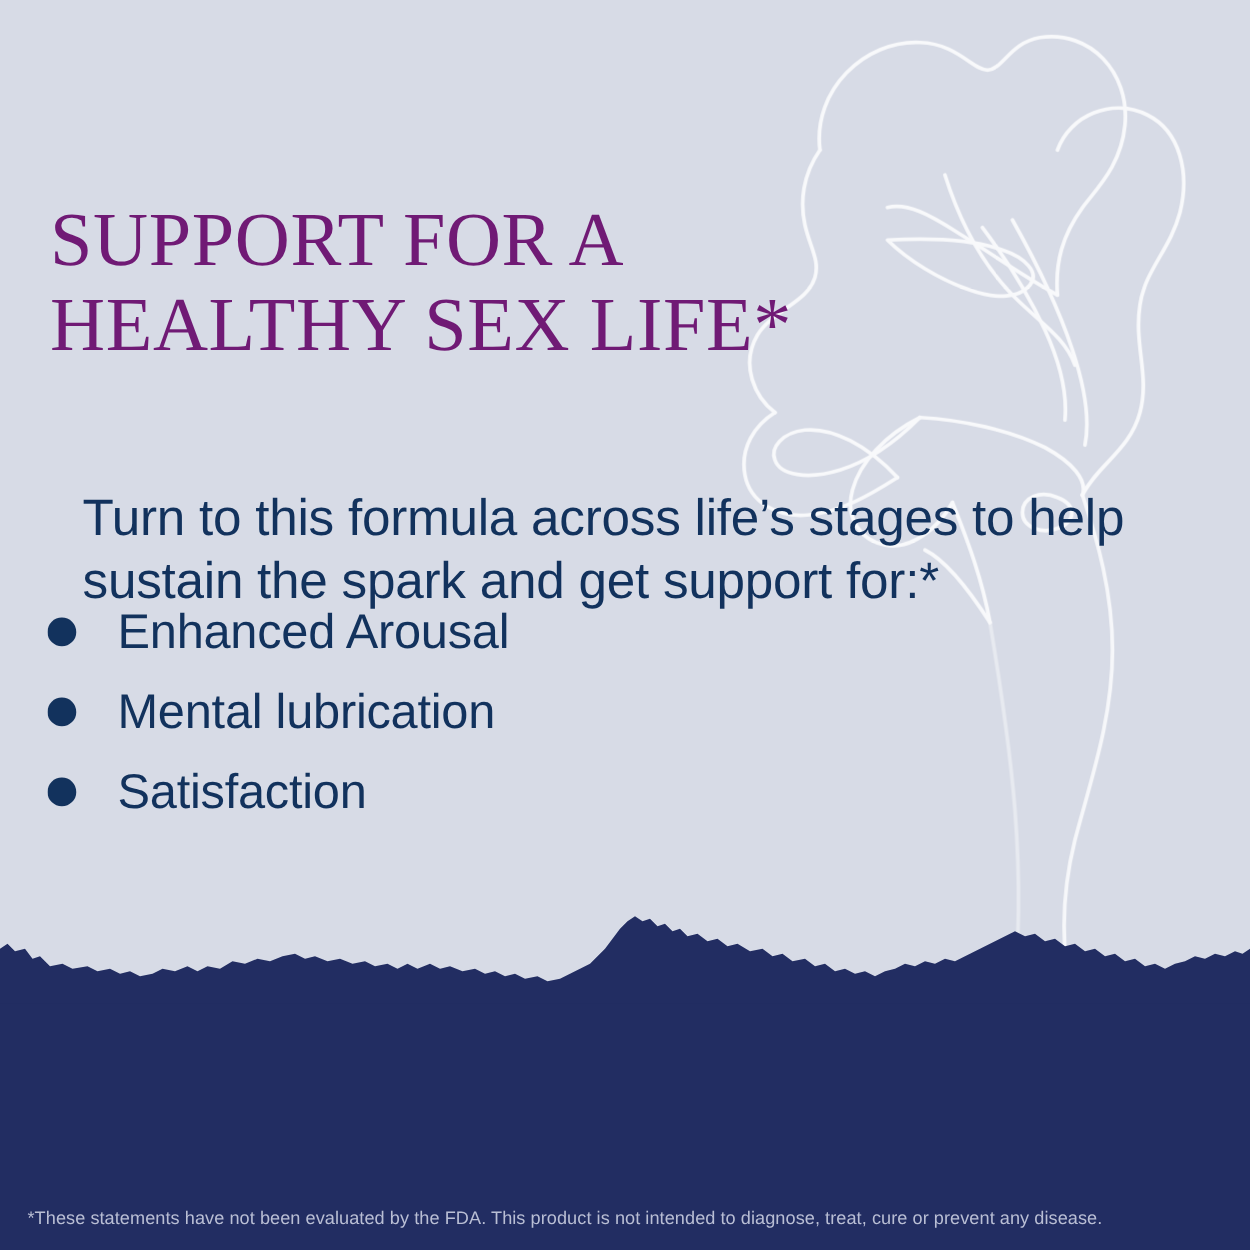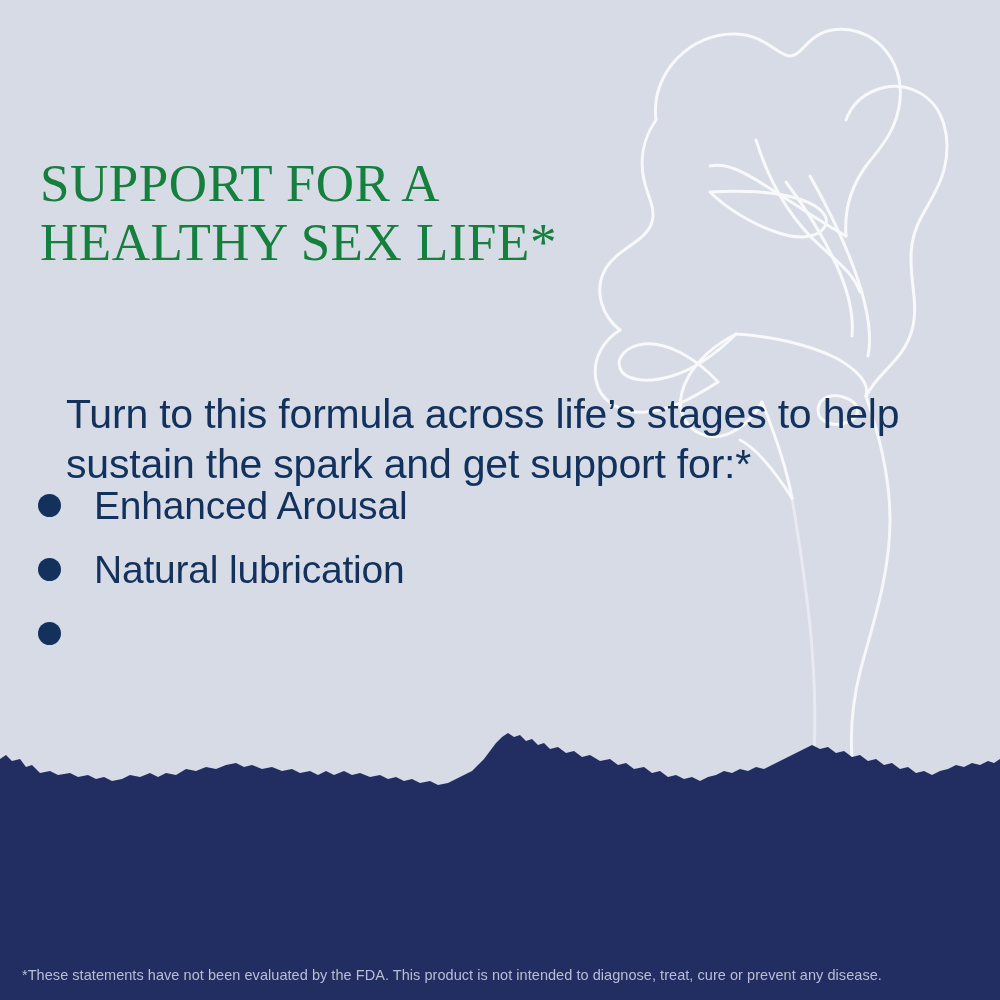--- a/index.html
+++ b/index.html
@@ -32,22 +32,22 @@
   .floral-art svg { display: block; width: 100%; height: 100%; }
 
   
   .headline {
     position: absolute;
     top: 118px;
     left: 40px;
     width: 660px;
     z-index: 3;
     font-family: "Liberation Serif", "DejaVu Serif", serif;
-    color: #15803d;
-    font-size: 53px;
+    color: #701a75;
+    font-size: 61px;
     line-height: 1.12;
     letter-spacing: 0.5px;
     font-weight: 400;
     white-space: pre-line;
   }
 
   
   .lead {
     position: absolute;
     top: 348px;
@@ -189,24 +189,25 @@
 
   <p class="lead">Turn to this formula across life’s stages to help sustain the spark and get support for:*</p>
 
   <ul class="bullets">
     <li class="bullet-row">
       <span class="bullet-dot"></span>
       <span class="bullet-label">Enhanced Arousal</span>
     </li>
     <li class="bullet-row">
       <span class="bullet-dot"></span>
-      <span class="bullet-label">Natural lubrication</span>
+      <span class="bullet-label">Mental lubrication</span>
     </li>
     <li class="bullet-row">
       <span class="bullet-dot"></span>
+      <span class="bullet-label">Satisfaction</span>
     </li>
   </ul>
 
   <div class="footer">
     <svg class="footer-edge" viewBox="0 0 1000 80" preserveAspectRatio="none" xmlns="http://www.w3.org/2000/svg">
       <path fill="#222d62" d="M0 34 L6 30 L12 36 L20 34 L26 42 L32 40 L40 48 L50 46 L58 50
         L70 48 L78 52 L88 50 L96 54 L104 52 L112 56 L122 54 L130 50 L140 52 L150 48
         L158 52 L166 48 L176 50 L186 44 L196 46 L206 42 L216 44 L226 40 L236 38
         L244 42 L252 40 L262 44 L272 42 L282 46 L292 44 L300 48 L310 46 L318 50
         L326 46 L334 50 L344 46 L352 50 L360 48 L370 52 L380 50 L388 54 L396 52

